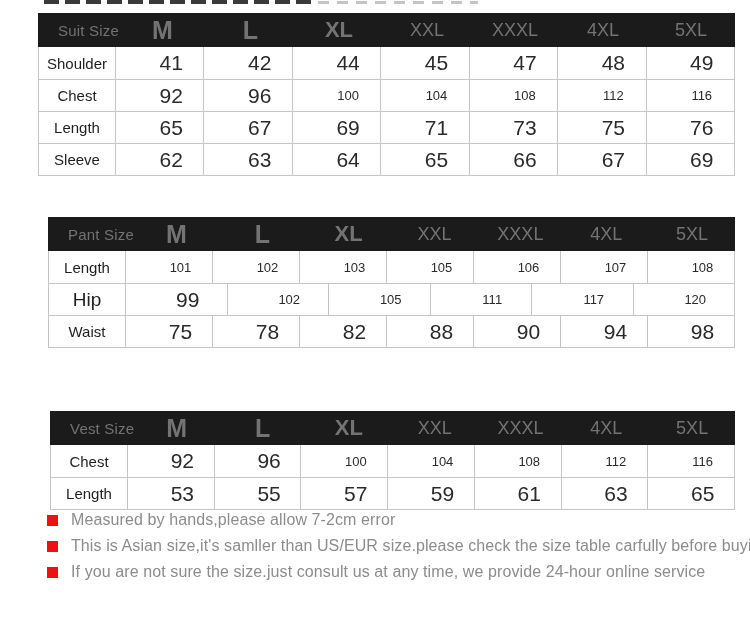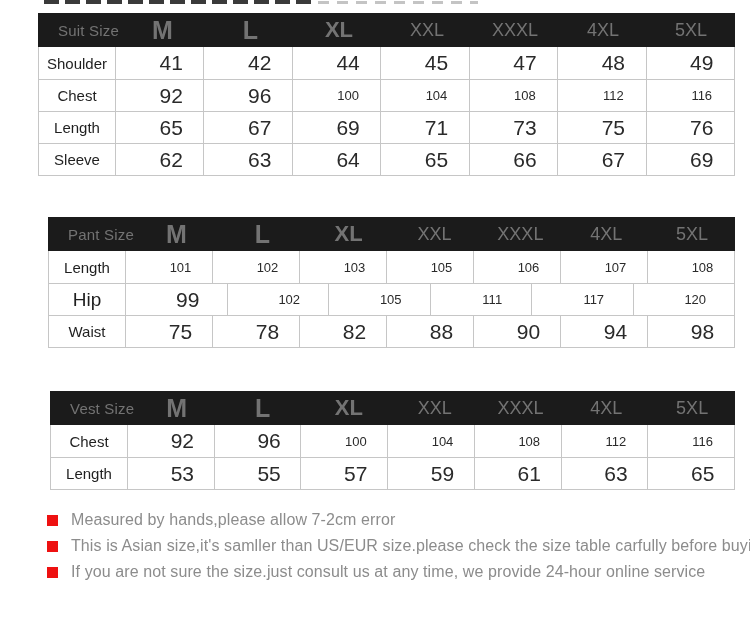--- a/index.html
+++ b/index.html
@@ -16,21 +16,21 @@
     background:repeating-linear-gradient(90deg,#3a3a3a 0 15px, rgba(0,0,0,0) 15px 21px);
   }
   .frag-light {
     position:absolute; left:318px; top:1px; width:160px; height:3px;
     background:repeating-linear-gradient(90deg,#c4c4c4 0 11px, rgba(0,0,0,0) 11px 19px);
   }
 
   .size-table { position:absolute; left:38px; width:697px; }
   .table-suit { top:13px; }
   .table-pant { top:217px;padding-left:10px; }
-  .table-vest { top:391px;padding-left:12px; }
+  .table-vest { top:411px;padding-left:12px; }
 
   .thead {
     display:flex; align-items:center; height:34px;
     background:#1b1b1b; color:#737373;
   }
   .th-label {
     flex:0 0 77px; padding-left:20px; font-size:15px; font-weight:400;
     white-space:nowrap; letter-spacing:0.2px;
   }
   .th-size { flex:1; text-align:center; line-height:1; }

